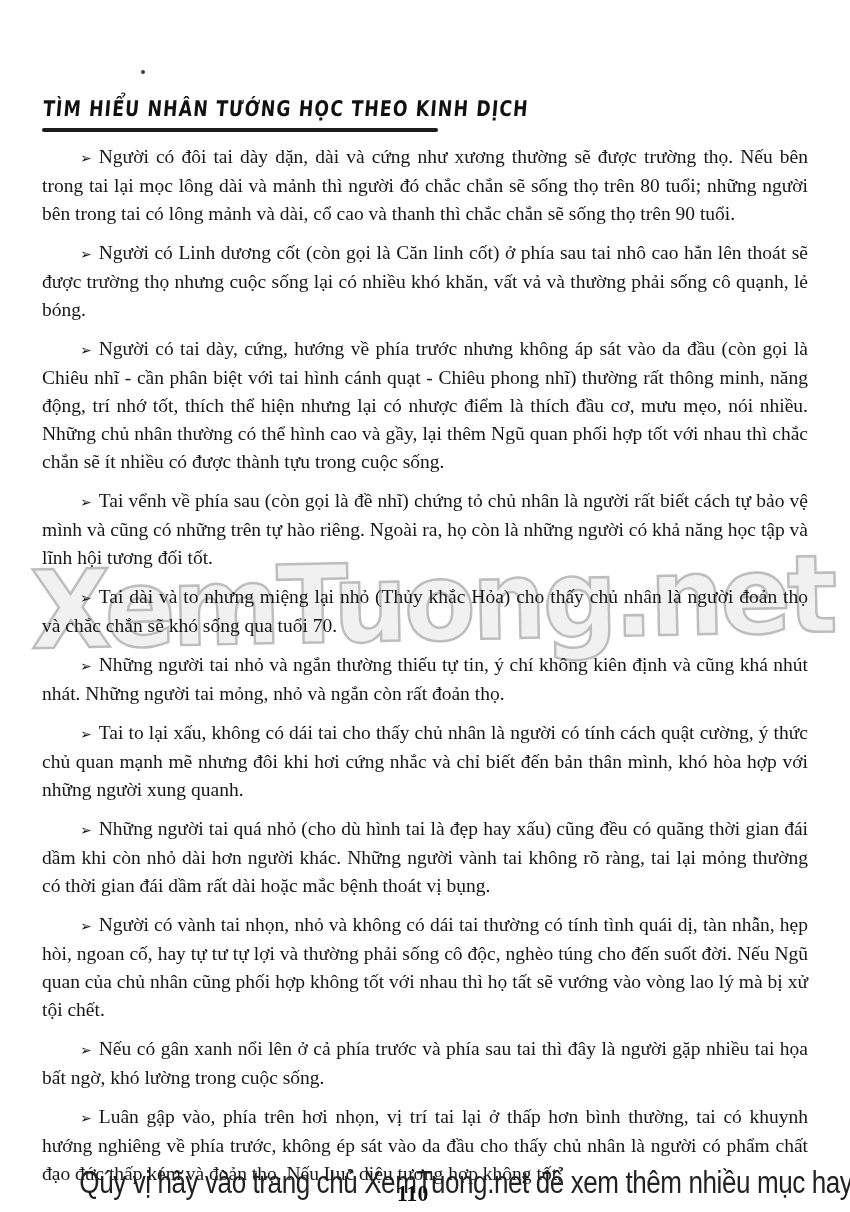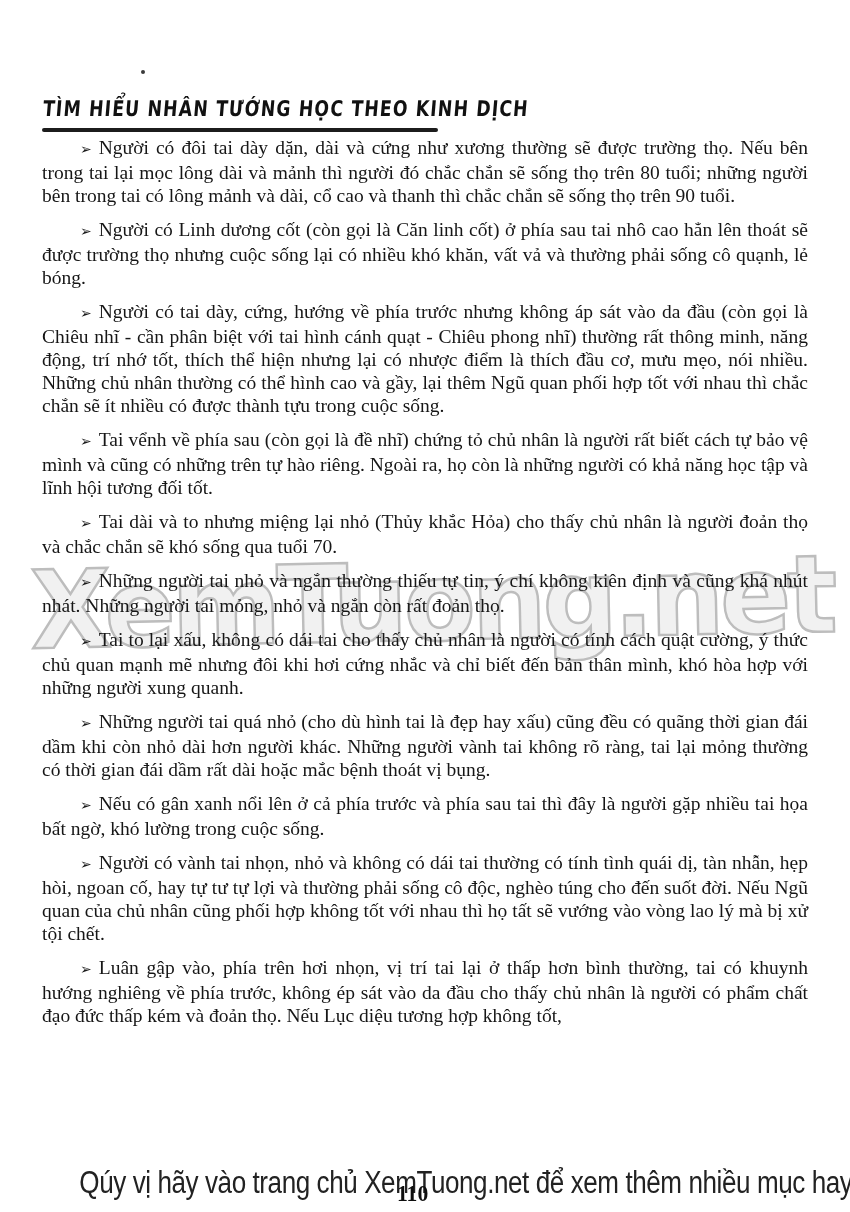--- a/index.html
+++ b/index.html
@@ -44,26 +44,26 @@
     position: absolute;
     left: 42px; top: 128px;
     width: 396px; height: 4px;
     background: #1c1c1c;
     border-radius: 2px;
     z-index: 2;
   }
   
   .content {
     position: absolute;
-    left: 42px; top: 136px;
+    left: 42px; top: 143px;
     width: 766px;
     z-index: 1;
     font-family: "Liberation Serif", serif;
     font-size: 19.5px;
-    line-height: 23px;
+    line-height: 28px;
     color: #161616;
     text-align: justify;
   }
   .content p.para {
     margin: 0 0 11px 0;
     text-indent: 38px;
   }
   .bullet {
     font-family: "DejaVu Sans", sans-serif;
     font-size: 14px;
@@ -135,22 +135,22 @@
 
   <div class="content">
     <p class="para"><span class="bullet">➢</span><span>Người có đôi tai dày dặn, dài và cứng như xương thường sẽ được trường thọ. Nếu bên trong tai lại mọc lông dài và mảnh thì người đó chắc chắn sẽ sống thọ trên 80 tuổi; những người bên trong tai có lông mảnh và dài, cổ cao và thanh thì chắc chắn sẽ sống thọ trên 90 tuổi.</span></p>
     <p class="para"><span class="bullet">➢</span><span>Người có Linh dương cốt (còn gọi là Căn linh cốt) ở phía sau tai nhô cao hẳn lên thoát sẽ được trường thọ nhưng cuộc sống lại có nhiều khó khăn, vất vả và thường phải sống cô quạnh, lẻ bóng.</span></p>
     <p class="para"><span class="bullet">➢</span><span>Người có tai dày, cứng, hướng về phía trước nhưng không áp sát vào da đầu (còn gọi là Chiêu nhĩ - cần phân biệt với tai hình cánh quạt - Chiêu phong nhĩ) thường rất thông minh, năng động, trí nhớ tốt, thích thể hiện nhưng lại có nhược điểm là thích đầu cơ, mưu mẹo, nói nhiều. Những chủ nhân thường có thể hình cao và gầy, lại thêm Ngũ quan phối hợp tốt với nhau thì chắc chắn sẽ ít nhiều có được thành tựu trong cuộc sống.</span></p>
     <p class="para"><span class="bullet">➢</span><span>Tai vểnh về phía sau (còn gọi là đề nhĩ) chứng tỏ chủ nhân là người rất biết cách tự bảo vệ mình và cũng có những trên tự hào riêng. Ngoài ra, họ còn là những người có khả năng học tập và lĩnh hội tương đối tốt.</span></p>
     <p class="para"><span class="bullet">➢</span><span>Tai dài và to nhưng miệng lại nhỏ (Thủy khắc Hỏa) cho thấy chủ nhân là người đoản thọ và chắc chắn sẽ khó sống qua tuổi 70.</span></p>
     <p class="para"><span class="bullet">➢</span><span>Những người tai nhỏ và ngắn thường thiếu tự tin, ý chí không kiên định và cũng khá nhút nhát. Những người tai mỏng, nhỏ và ngắn còn rất đoản thọ.</span></p>
     <p class="para"><span class="bullet">➢</span><span>Tai to lại xấu, không có dái tai cho thấy chủ nhân là người có tính cách quật cường, ý thức chủ quan mạnh mẽ nhưng đôi khi hơi cứng nhắc và chỉ biết đến bản thân mình, khó hòa hợp với những người xung quanh.</span></p>
     <p class="para"><span class="bullet">➢</span><span>Những người tai quá nhỏ (cho dù hình tai là đẹp hay xấu) cũng đều có quãng thời gian đái dầm khi còn nhỏ dài hơn người khác. Những người vành tai không rõ ràng, tai lại mỏng thường có thời gian đái dầm rất dài hoặc mắc bệnh thoát vị bụng.</span></p>
+    <p class="para"><span class="bullet">➢</span><span>Người có vành tai nhọn, nhỏ và không có dái tai thường có tính tình quái dị, tàn nhẫn, hẹp hòi, ngoan cố, hay tự tư tự lợi và thường phải sống cô độc, nghèo túng cho đến suốt đời. Nếu Ngũ quan của chủ nhân cũng phối hợp không tốt với nhau thì họ tất sẽ vướng vào vòng lao lý mà bị xử tội chết.</span></p>
     <p class="para"><span class="bullet">➢</span><span>Nếu có gân xanh nổi lên ở cả phía trước và phía sau tai thì đây là người gặp nhiều tai họa bất ngờ, khó lường trong cuộc sống.</span></p>
-    <p class="para"><span class="bullet">➢</span><span>Người có vành tai nhọn, nhỏ và không có dái tai thường có tính tình quái dị, tàn nhẫn, hẹp hòi, ngoan cố, hay tự tư tự lợi và thường phải sống cô độc, nghèo túng cho đến suốt đời. Nếu Ngũ quan của chủ nhân cũng phối hợp không tốt với nhau thì họ tất sẽ vướng vào vòng lao lý mà bị xử tội chết.</span></p>
     <p class="para"><span class="bullet">➢</span><span>Luân gập vào, phía trên hơi nhọn, vị trí tai lại ở thấp hơn bình thường, tai có khuynh hướng nghiêng về phía trước, không ép sát vào da đầu cho thấy chủ nhân là người có phẩm chất đạo đức thấp kém và đoản thọ. Nếu Lục diệu tương hợp không tốt,</span></p>
   </div>
 
   <div class="footer">
     <span class="footer-text">Qúy vị hãy vào trang chủ XemTuong.net để xem thêm nhiều mục hay khác</span>
   </div>
 
   <div class="page-number">110</div>
 
 </div>

